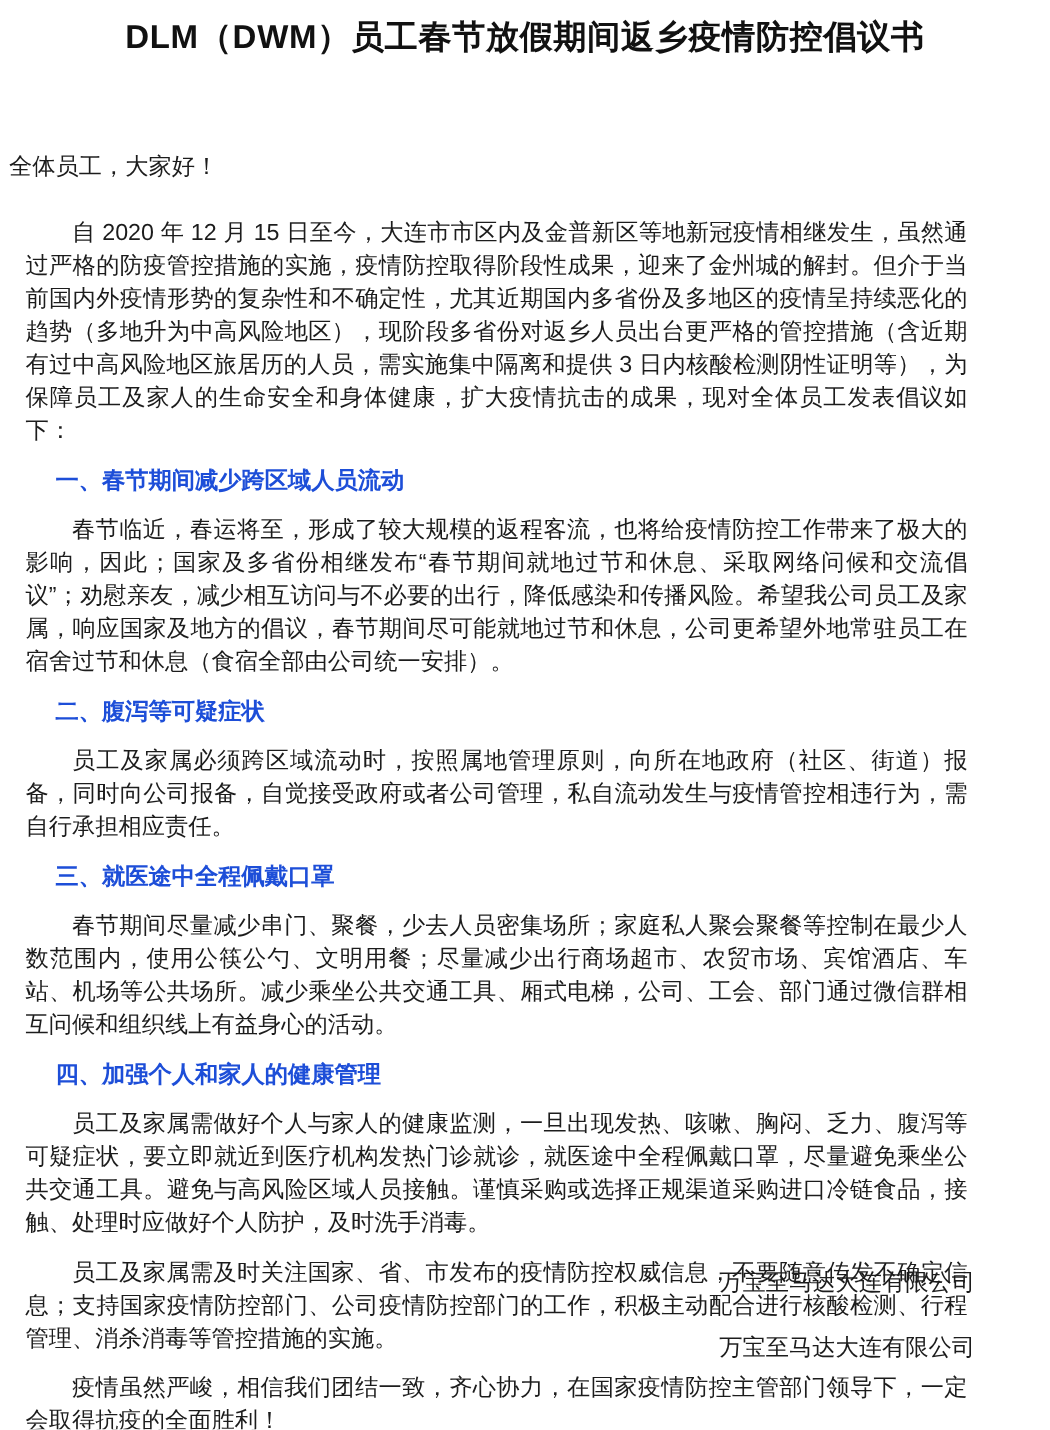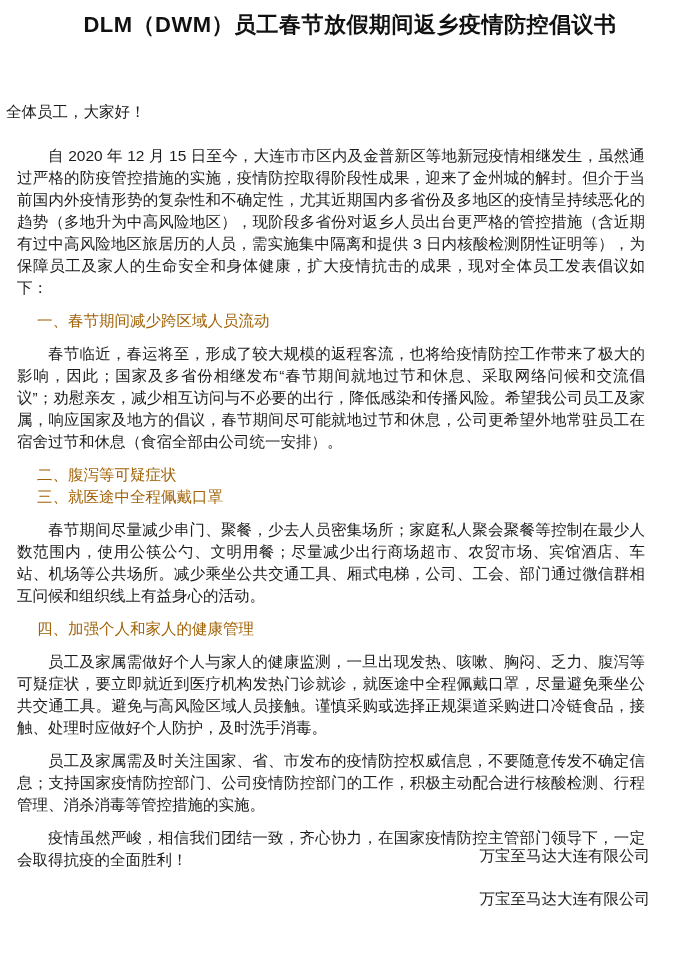--- a/index.html
+++ b/index.html
@@ -31,22 +31,22 @@
   }
   .para {
     margin: 11px;
     text-indent: 2em;
     text-align: justify;
   }
   .para.intro { margin-top: 22px; }
   .heading {
     margin: 0;
     text-indent: 2em;
-    font-weight: 400;
-    color: #a16207;
+    font-weight: 700;
+    color: #1d4ed8;
   }
   .signature-block {
     position: absolute;
     top: 845px;
     right: 50px;
     left: 6px;
     text-align: right;
   }
   .signature-line { margin: 0 0 21px 0; line-height: 22px; }
   .signature-line.date { margin-bottom: 0; }
@@ -59,20 +59,21 @@
   <div class="doc-title">DLM（DWM）员工春节放假期间返乡疫情防控倡议书</div>
 
   <div class="greeting">全体员工，大家好！</div>
 
   <p class="para intro">自 2020 年 12 月 15 日至今，大连市市区内及金普新区等地新冠疫情相继发生，虽然通过严格的防疫管控措施的实施，疫情防控取得阶段性成果，迎来了金州城的解封。但介于当前国内外疫情形势的复杂性和不确定性，尤其近期国内多省份及多地区的疫情呈持续恶化的趋势（多地升为中高风险地区），现阶段多省份对返乡人员出台更严格的管控措施（含近期有过中高风险地区旅居历的人员，需实施集中隔离和提供 3 日内核酸检测阴性证明等），为保障员工及家人的生命安全和身体健康，扩大疫情抗击的成果，现对全体员工发表倡议如下：</p>
 
   <p class="heading">一、春节期间减少跨区域人员流动</p>
   <p class="para">春节临近，春运将至，形成了较大规模的返程客流，也将给疫情防控工作带来了极大的影响，因此；国家及多省份相继发布“春节期间就地过节和休息、采取网络问候和交流倡议”；劝慰亲友，减少相互访问与不必要的出行，降低感染和传播风险。希望我公司员工及家属，响应国家及地方的倡议，春节期间尽可能就地过节和休息，公司更希望外地常驻员工在宿舍过节和休息（食宿全部由公司统一安排）。</p>
 
   <p class="heading">二、腹泻等可疑症状</p>
+  <p class="para">员工及家属必须跨区域流动时，按照属地管理原则，向所在地政府（社区、街道）报备，同时向公司报备，自觉接受政府或者公司管理，私自流动发生与疫情管控相违行为，需自行承担相应责任。</p>
 
   <p class="heading">三、就医途中全程佩戴口罩</p>
   <p class="para">春节期间尽量减少串门、聚餐，少去人员密集场所；家庭私人聚会聚餐等控制在最少人数范围内，使用公筷公勺、文明用餐；尽量减少出行商场超市、农贸市场、宾馆酒店、车站、机场等公共场所。减少乘坐公共交通工具、厢式电梯，公司、工会、部门通过微信群相互问候和组织线上有益身心的活动。</p>
 
   <p class="heading">四、加强个人和家人的健康管理</p>
   <p class="para">员工及家属需做好个人与家人的健康监测，一旦出现发热、咳嗽、胸闷、乏力、腹泻等可疑症状，要立即就近到医疗机构发热门诊就诊，就医途中全程佩戴口罩，尽量避免乘坐公共交通工具。避免与高风险区域人员接触。谨慎采购或选择正规渠道采购进口冷链食品，接触、处理时应做好个人防护，及时洗手消毒。</p>
 
   <p class="para">员工及家属需及时关注国家、省、市发布的疫情防控权威信息，不要随意传发不确定信息；支持国家疫情防控部门、公司疫情防控部门的工作，积极主动配合进行核酸检测、行程管理、消杀消毒等管控措施的实施。</p>
 
   <p class="para">疫情虽然严峻，相信我们团结一致，齐心协力，在国家疫情防控主管部门领导下，一定会取得抗疫的全面胜利！</p>

